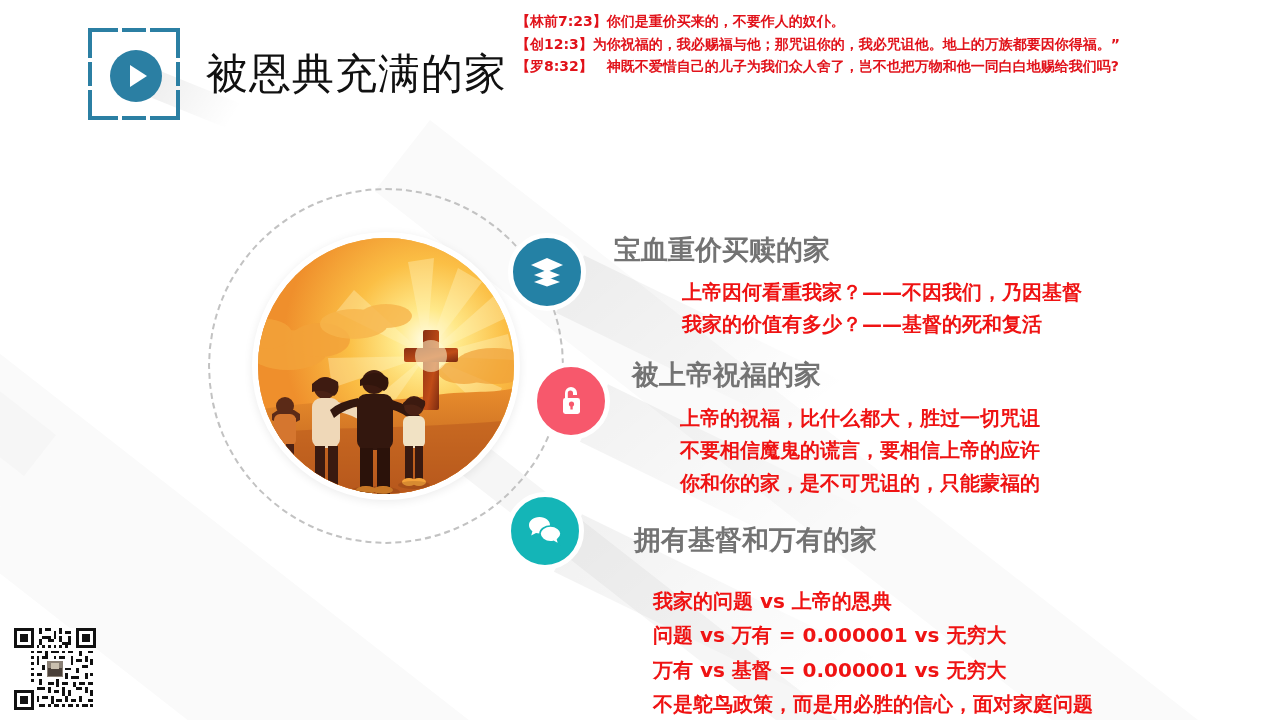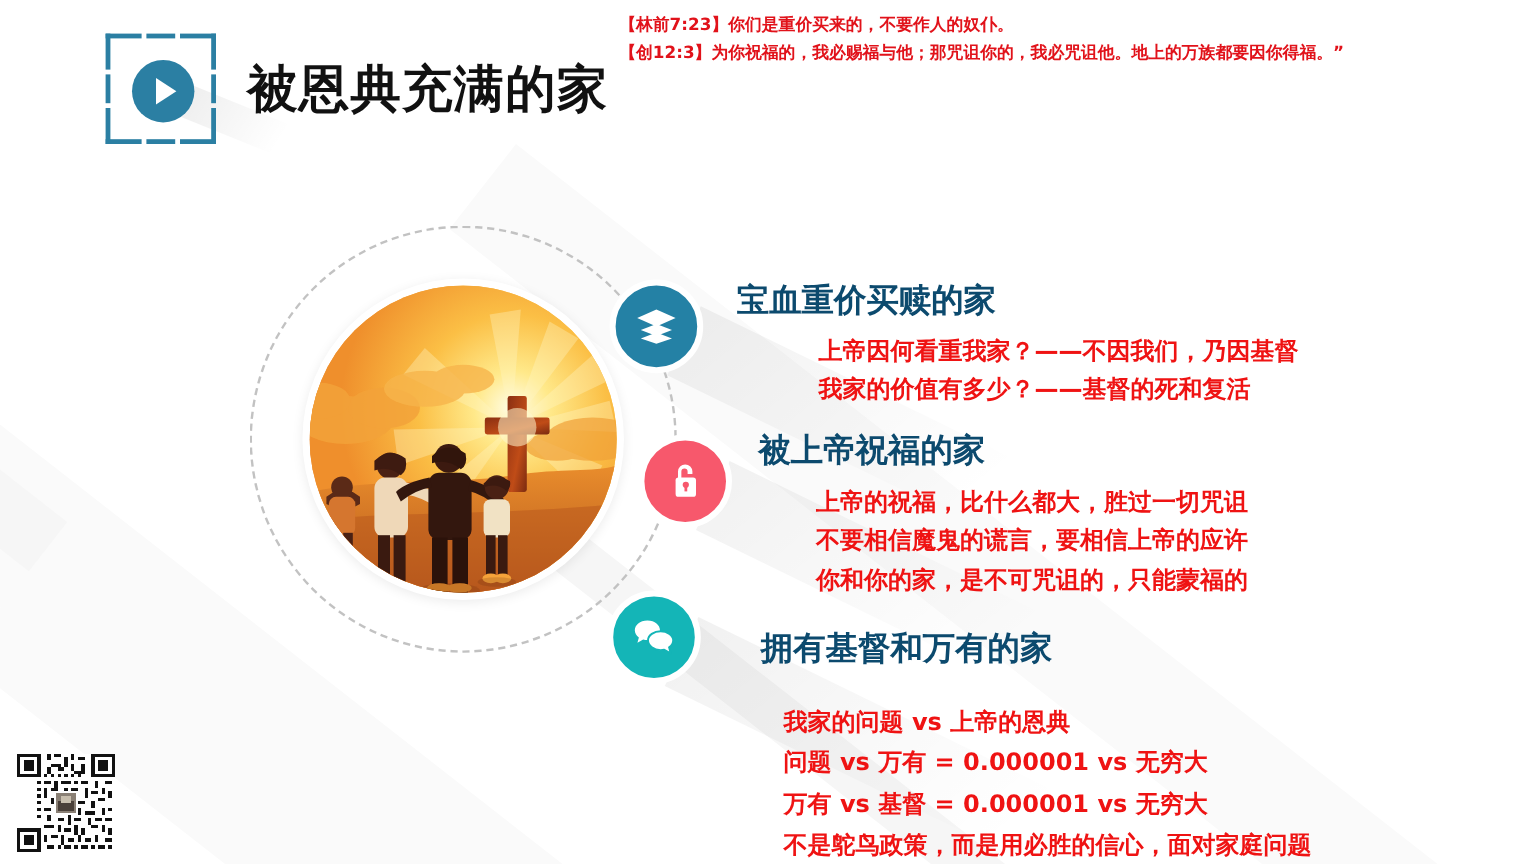--- a/index.html
+++ b/index.html
@@ -87,21 +87,21 @@
     position: absolute;
     left: 62px; top: 40px;
     width: 120px; height: 28px;
     background: linear-gradient(100deg, rgba(0,0,0,.07), rgba(0,0,0,0) 75%);
     transform: rotate(22deg);
     transform-origin: left center;
   }
   .slide-title {
     margin-left: 26px;
     font-size: 42px;
-    font-weight: 700;
+    font-weight: 400;
     color: #111111;
     letter-spacing: 1px;
     white-space: nowrap;
   }
 
   
   .scripture {
     position: absolute;
     left: 516px;
     top: 12px;
@@ -173,21 +173,21 @@
   #icon-3 { left: 506px; top: 492px; background: #14b5b7; }
   #shadow-1 { left: 570px; top: 252px; width: 330px; }
   #shadow-2 { left: 594px; top: 381px; width: 330px; }
   #shadow-3 { left: 568px; top: 511px; width: 380px; }
 
   
   .section-heading {
     position: absolute;
     font-size: 27px;
     font-weight: 700;
-    color: #0c4a6e;
+    color: #737373;
     white-space: nowrap;
     z-index: 3;
   }
   .section-lines {
     position: absolute;
     color: #ef1313;
     font-size: 20px;
     font-weight: 700;
     line-height: 1.62;
     z-index: 3;
@@ -236,20 +236,21 @@
       <div class="play-circle">
         <div class="tri"></div>
       </div>
     </div>
     <div class="slide-title">被恩典充满的家</div>
   </div>
 
   <div class="scripture">
     <div class="verse"><span>【林前7:23】</span><span>你们是重价买来的，不要作人的奴仆。</span></div>
     <div class="verse"><span>【创12:3】</span><span>为你祝福的，我必赐福与他；那咒诅你的，我必咒诅他。地上的万族都要因你得福。”</span></div>
+    <div class="verse"><span>【罗8:32】</span><span>　神既不爱惜自己的儿子为我们众人舍了，岂不也把万物和他一同白白地赐给我们吗?</span></div>
   </div>
 
   <div class="hero-dashed"></div>
   <div class="hero-ring"></div>
   <div class="hero-pic">
     <svg width="256" height="256" viewBox="0 0 256 256">
       <defs>
         <radialGradient id="sunGlow" cx="66%" cy="40%" r="56%">
           <stop offset="0%" stop-color="#fffde8"></stop>
           <stop offset="22%" stop-color="#ffe98a"></stop>

